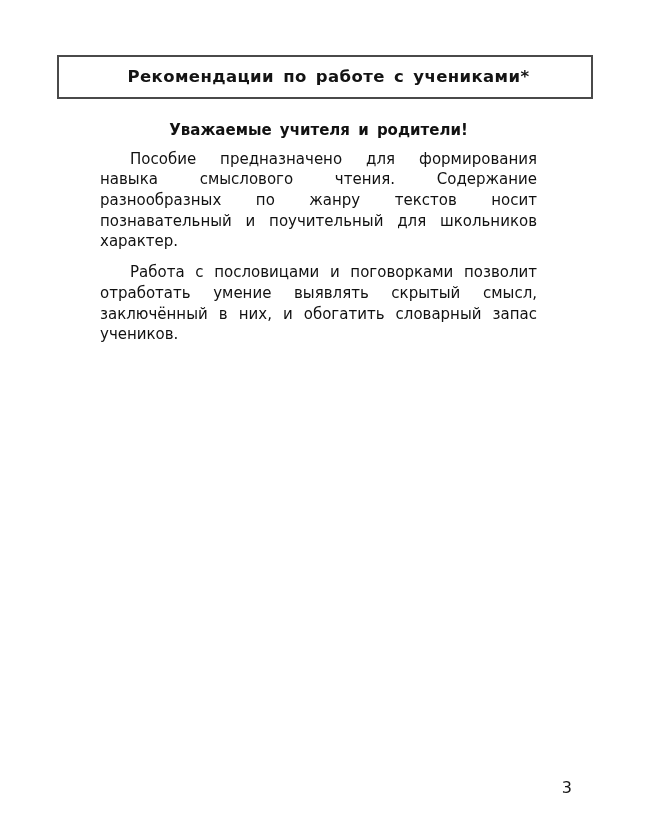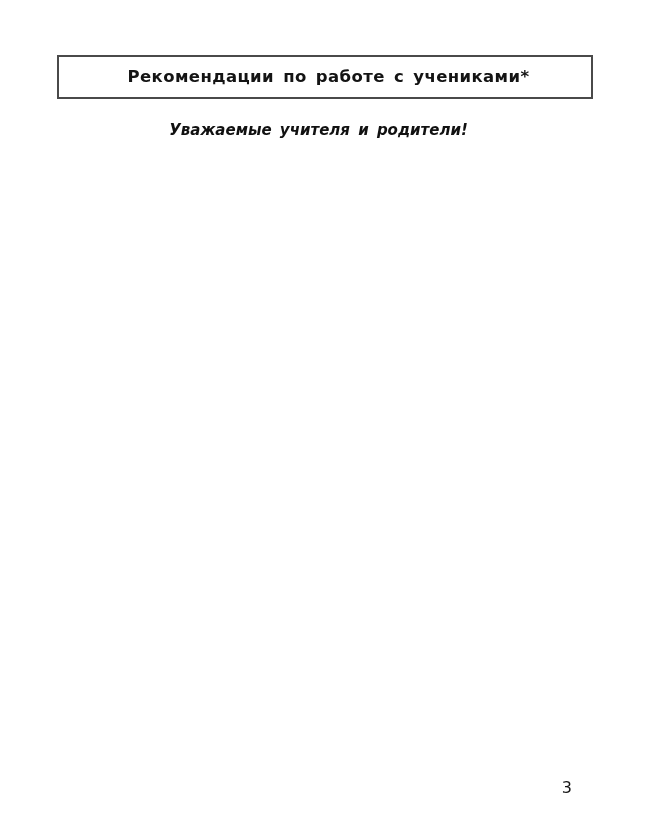--- a/index.html
+++ b/index.html
@@ -30,21 +30,20 @@
     font-weight: bold;
     letter-spacing: 0.4px;
     word-spacing: 3px;
     color: #141414;
   }
   .content {
     margin: 21px 113px 0 100px;
     font-size: 15px;
     line-height: 1.38;
     text-align: justify;
-    font-style: italic;
   }
   .subheading {
     text-align: center;
     font-weight: bold;
     font-size: 15px;
     word-spacing: 3px;
     margin: 0 0 8px 0;
   }
   .content p.body-par {
     margin: 0 0 10px 0;
@@ -64,20 +63,22 @@
 
 <div class="page">
 
   <div class="header-box">
     <span class="header-title">Рекомендации по работе с учениками*</span>
   </div>
 
   <div class="content">
     <p class="subheading">Уважаемые учителя и родители!</p>
 
+    <p class="body-par">Пособие предназначено для формирования навыка смыслового чтения. Содержание разнообразных по жанру текстов носит познавательный и поучительный для школьников характер.</p>
 
 
 
+    <p class="body-par">Работа с пословицами и поговорками позволит отработать умение выявлять скрытый смысл, заключённый в них, и обогатить словарный запас учеников.</p>
   </div>
 
   <div class="page-number">3</div>
 
 </div>
 
 </body></html>

